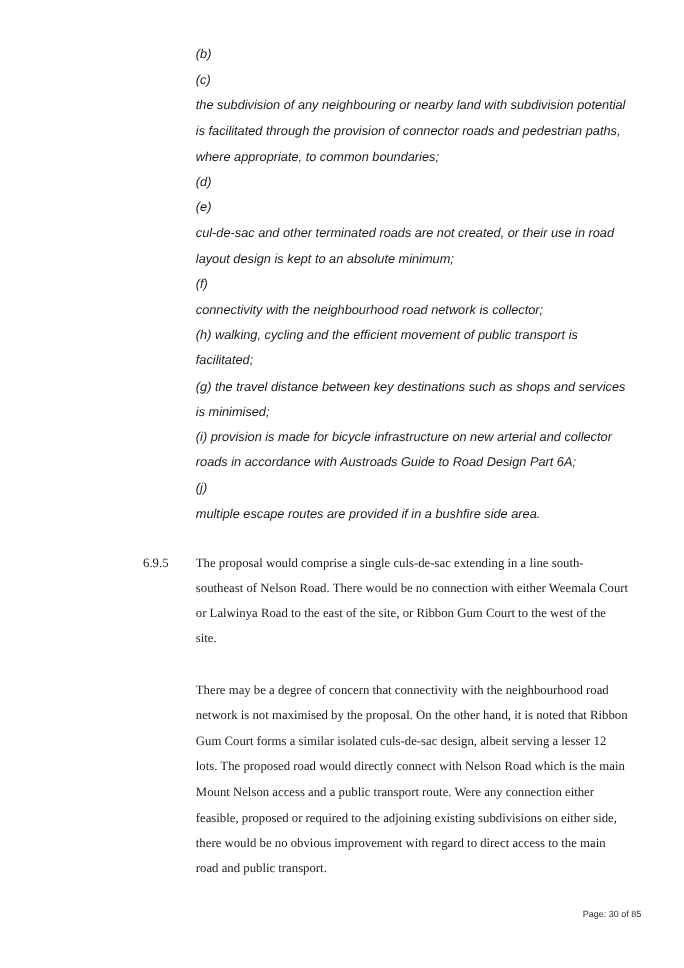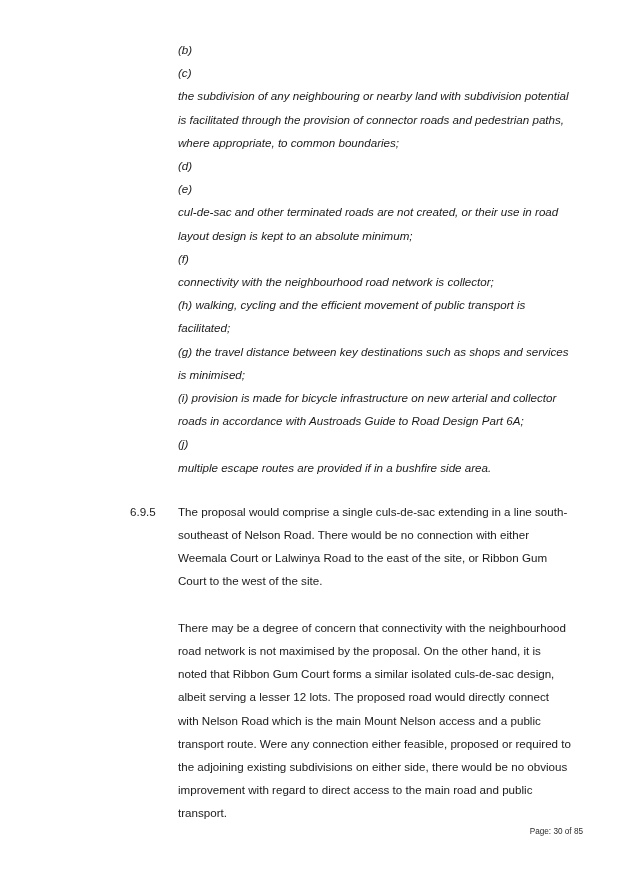--- a/index.html
+++ b/index.html
@@ -45,29 +45,31 @@
     margin-top: 21px;
   }
   .section-number {
     position: absolute;
     left: 0;
     top: 0;
     width: 44px;
     font-size: 11.6px;
     line-height: 23.2px;
     color: #1a1a1a;
+    font-family: Liberation Serif, serif;
   }
   .section-body {
     margin-left: 48px;
   }
   .para {
     font-size: 11.6px;
     line-height: 23.2px;
     margin: 0 0 23.2px 0;
     text-align: left;
+    font-family: Liberation Serif, serif;
   }
   .para:last-child {
     margin-bottom: 0;
   }
   
   .footer {
     position: absolute;
     right: 39px;
     bottom: 43px;
     font-size: 8.2px;

